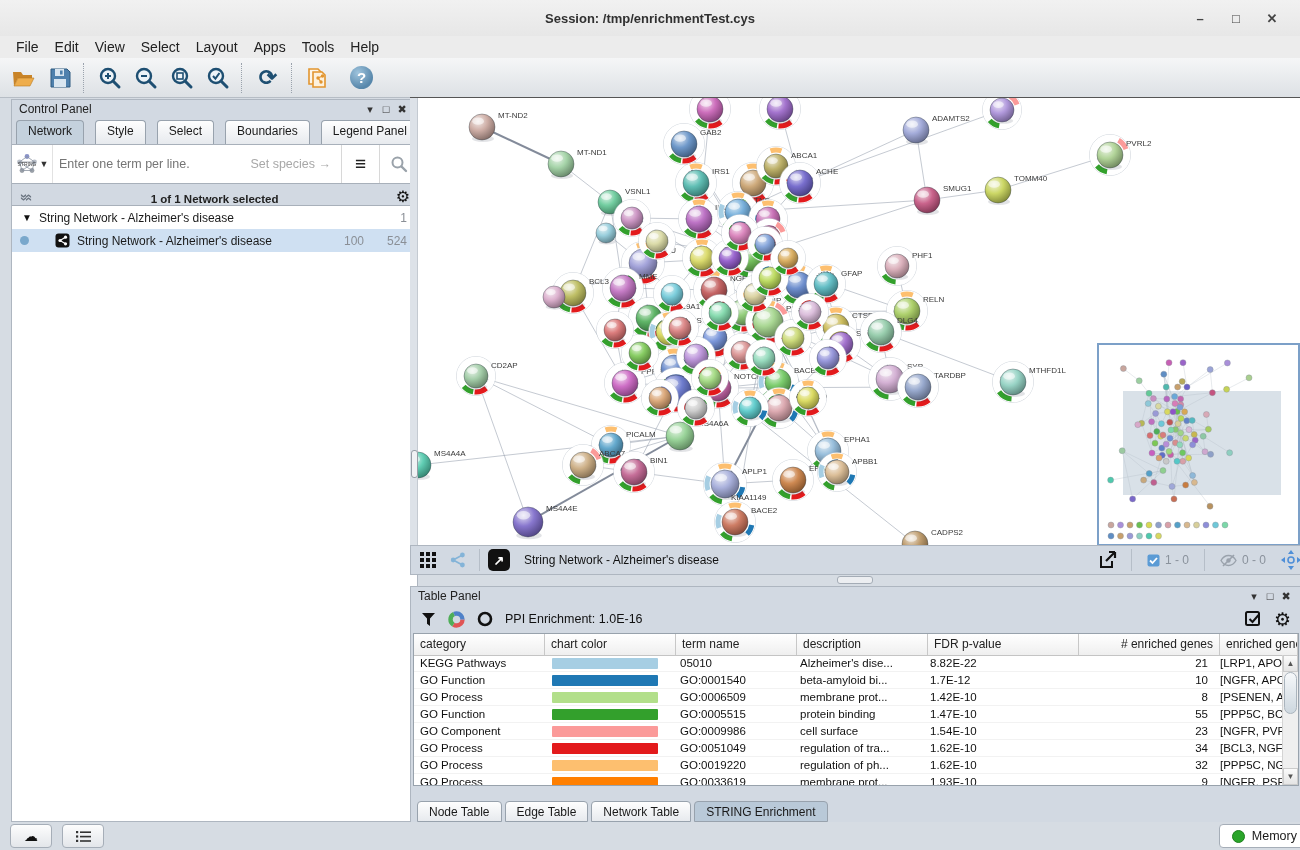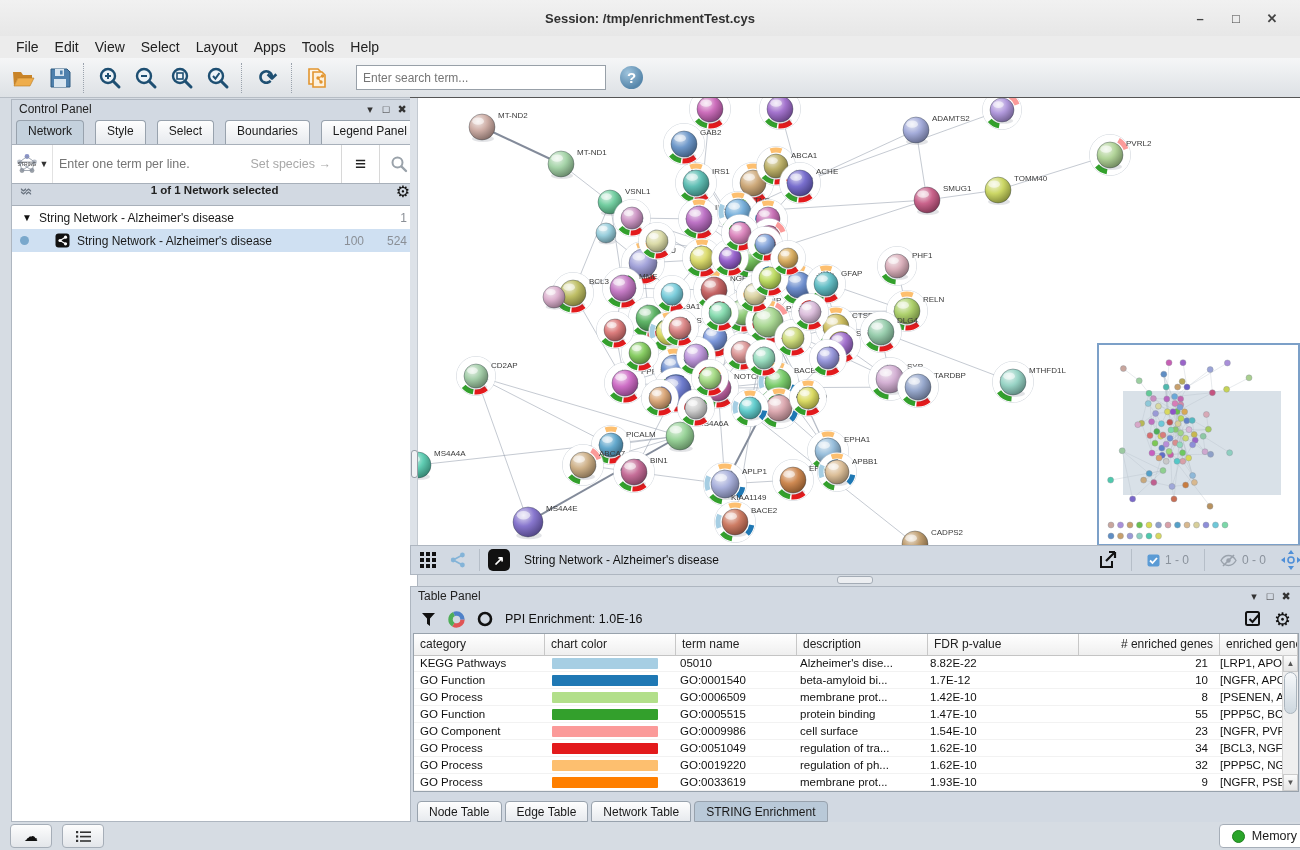--- a/index.html
+++ b/index.html
@@ -32,21 +32,21 @@
   .cp-tabs{height:24px;display:flex;padding:2px 4px 0;gap:11px}
   .tab{border:1px solid #98a2ad;border-bottom:none;border-radius:4px 4px 0 0;padding:3px 11px 2px;font-size:12px;
        background:linear-gradient(#fefefe,#e7eaee);white-space:nowrap}
   .tab.active{background:#c4d1dd}
   .string-bar{height:38px;background:#fff;border-top:1px solid #a8b0ba;border-bottom:1px solid #a8b0ba;display:flex;align-items:center}
   .string-logo{width:40px;height:100%;display:flex;align-items:center;justify-content:center;gap:2px;border-right:1px solid #e2e2e2}
   .caret{font-size:9px;color:#333}
   .string-input{flex:1;border:none;outline:none;font-size:12.5px;color:#444;padding:0 6px;font-family:"Liberation Sans",sans-serif}
   .species{color:#a8a8a8;font-size:12.5px;padding-right:10px;white-space:nowrap}
   .sb-btn{width:37px;height:100%;border-left:1px solid #d8d8d8;display:flex;align-items:center;justify-content:center;font-size:19px;color:#222}
-  .netsel-bar{height:21px;display:flex;align-items:flex-start;padding:0 7px;font-size:11.5px;color:#222}
+  .netsel-bar{height:21px;display:flex;align-items:flex-end;padding:0 7px;font-size:11.5px;color:#222}
   .chev{display:inline-block;font-size:13px;color:#6c7682;font-weight:bold}
   .chev.down{transform:rotate(-90deg)}
   .chev.up{transform:rotate(90deg)}
   .netsel-text{flex:1;text-align:center;font-weight:bold;font-size:11.5px}
   .gear{font-size:16px;color:#111;line-height:1}
   .tree{flex:1;background:#fff;border-top:1px solid #a8b0ba;overflow:hidden}
   .tree-row{height:23px;display:flex;align-items:center;font-size:12px;padding:0 10px;gap:7px}
   .tree-row.selected{background:#cfe0f2}
   .tree-tri{font-size:10px;color:#111}
   .tree-dot{width:9px;height:9px;border-radius:50%;background:#7aa8cc;margin-left:-2px}
@@ -64,21 +64,21 @@
   .nt-sep{width:1px;height:22px;background:#b6bec8;margin:0 4px}
   .badge{display:flex;align-items:center;gap:5px;color:#8a929c;font-size:12px;padding:0 7px}
   .bird-btn{width:22px;height:22px;background:#111;border-radius:5px;color:#fff;display:flex;align-items:center;justify-content:center;font-size:13px;font-weight:bold}
   .splitter{position:absolute;left:0;top:476px;width:890px;height:13px;display:flex;align-items:center;justify-content:center}
   .split-handle{width:34px;height:6px;border:1px solid #a4acb6;border-radius:3px;background:#eceef1}
   
   .table-panel{position:absolute;left:0;top:489px;width:890px;height:209px;background:#d2d9e2;border:1px solid #aeb6c0;
                display:flex;flex-direction:column}
   .tp-toolbar{height:28px;display:flex;align-items:center;padding:0 10px;gap:12px}
   .ppi{font-size:12.5px;color:#111}
-  .tp-table{flex:1;background:#fff;border:1px solid #98a2ac;margin:0 2px 4px;position:relative;overflow:hidden}
+  .tp-table{flex:1;background:#fff;border:1px solid #98a2ac;margin:0 2px 10px;position:relative;overflow:hidden}
   .thead{display:flex;height:21px;border-bottom:1px solid #c4c4c4;background:linear-gradient(#ffffff,#efefef)}
   .th{font-size:12px;color:#222;padding:3px 6px 0;border-right:1px solid #c8c8c8;overflow:hidden;white-space:nowrap}
   .tbody{position:absolute;left:0;top:21px;right:15px;bottom:0;overflow:hidden}
   .tr{display:flex;height:16px;border-bottom:1px solid #f2f2f2;align-items:center}
   .td{font-size:11.5px;padding:0 6px;overflow:hidden;white-space:nowrap;color:#111}
   .c0{width:118px}.c1{width:118px}.c2{width:108px}.c3{width:118px}.c4{width:138px}.c5{width:128px;text-align:right}.c6{flex:1}
   .swatch{height:11px;margin:0 2px;border-radius:1px;width:106px}
   .vscroll{position:absolute;right:0;top:21px;bottom:0;width:15px;background:#efefef;border-left:1px solid #d4d4d4}
   .vs-btn{height:15px;display:flex;align-items:center;justify-content:center;font-size:8px;color:#555;background:linear-gradient(#fbfbfb,#e4e4e4);border:1px solid #cbcbcb}
   .vs-btn.down{position:absolute;bottom:0;left:0;right:0}
@@ -171,21 +171,20 @@
   <div class="tb-btn">
     <svg width="26" height="26" viewBox="0 0 26 26">
       <path d="M4 4h9l3 3v12H4z" fill="#fdf6ea" stroke="#e2952f" stroke-width="1.6"></path>
       <path d="M8 7h9l3 3v12H8z" fill="#fdf1dd" stroke="#e2952f" stroke-width="1.6"></path>
       <circle cx="13" cy="13" r="1.7" fill="#e2952f"></circle>
         <circle cx="17.5" cy="11" r="1.7" fill="#e2952f"></circle>
         <circle cx="16" cy="17" r="1.7" fill="#e2952f"></circle>
       <path d="M13 13l4.5-2M13 13l3 4" stroke="#e2952f" stroke-width="1.2"></path>
     </svg>
   </div>
-  <input class="search-input" placeholder="Enter search term..." style="">
   <div class="help-btn">
     <span>?</span>
   </div>
 </div>
 
 <div class="control-panel">
   <div class="panel-header">
     <span>Control Panel</span>
     <span class="sp"></span>
     <span class="ph-ic">▾</span>

